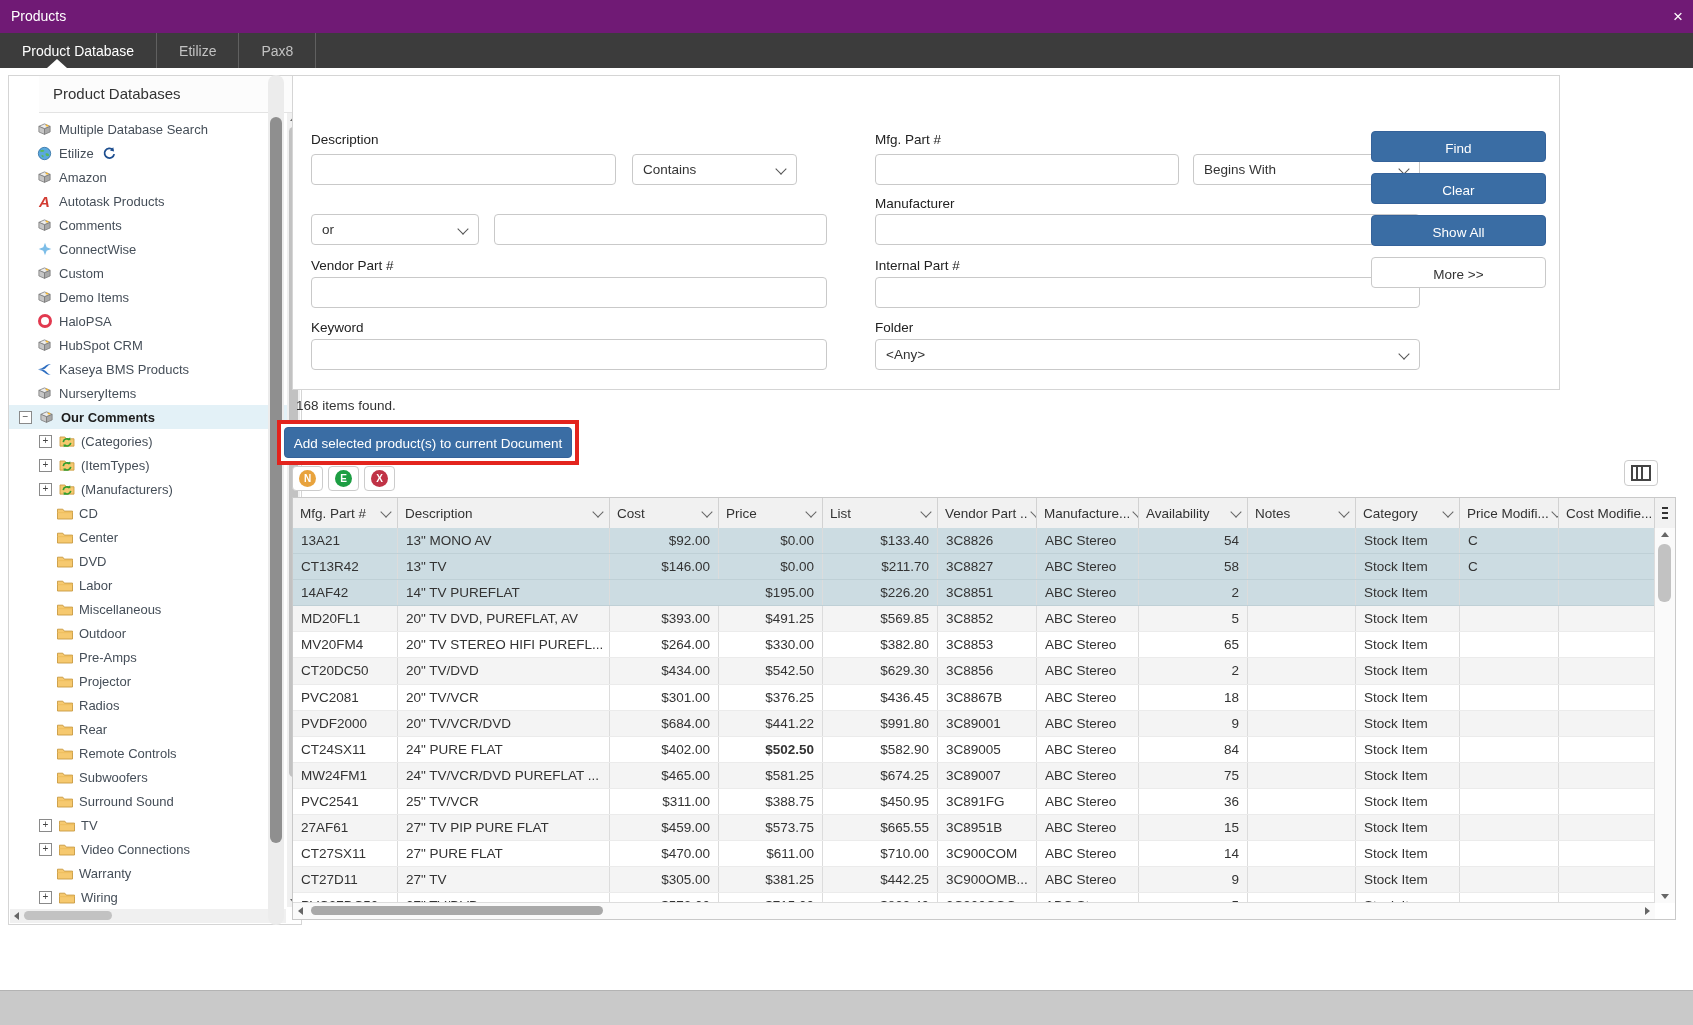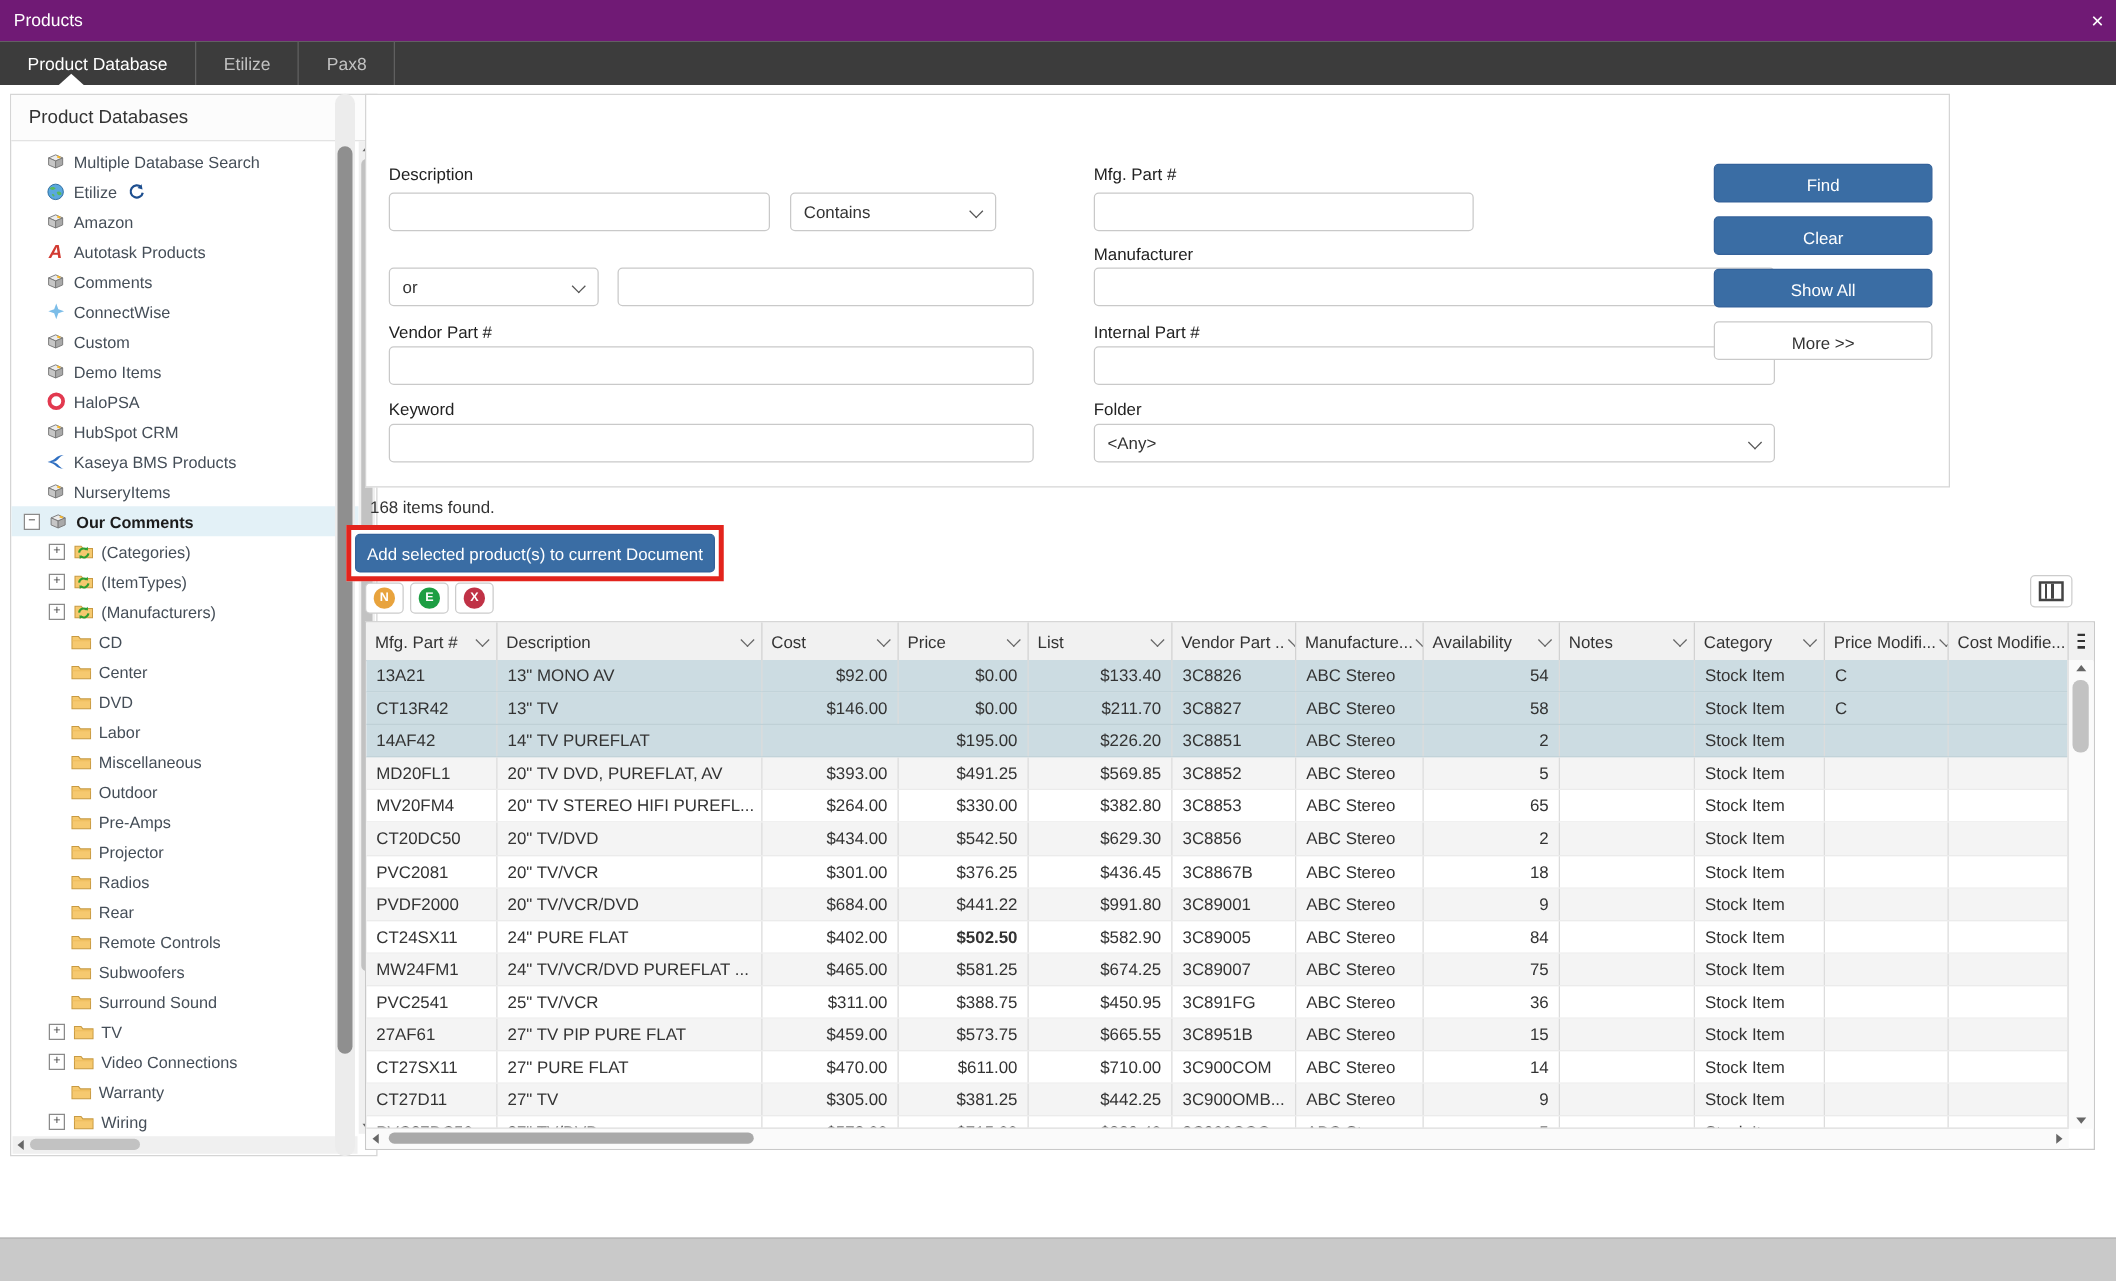--- a/index.html
+++ b/index.html
@@ -18,21 +18,21 @@
   #tab-caret{position:absolute;left:47px;bottom:0;width:0;height:0;
              border-left:10px solid transparent;border-right:10px solid transparent;
              border-bottom:9px solid #fff;}
 
   
   .panel{background:#fff;border:1px solid #d5d5d5;}
   .panel-header{height:36px;line-height:36px;border-bottom:1px solid #e3e3e3;
                 padding-left:14px;font-size:15px;color:#333;background:#fcfcfc;}
 
   
-  #sidebar{left:8px;top:75px;width:294px;height:850px;}
+  #sidebar{left:8px;top:75px;width:294px;height:850px;padding-left:30px;}
   #tree{position:absolute;left:0;top:37px;right:14px;bottom:16px;overflow:hidden;padding-top:4px;}
   .tree-row{display:flex;align-items:center;height:24px;gap:6px;padding-left:10px;
             font-size:13px;color:#454e58;white-space:nowrap;cursor:pointer;}
   .tree-row.lvl2{padding-left:30px;}
   .tree-row.sel{background:#e3f1f7;}
   .tree-row.bold .tlabel{font-weight:bold;color:#1c1c1c;}
   .exp,.exp-slot{width:11px;height:11px;flex:none;}
   .exp{border:1px solid #8a8a8a;background:#fff;font-size:10px;line-height:9px;
        text-align:center;color:#444;cursor:pointer;}
   .ticon{width:17px;flex:none;display:flex;justify-content:center;align-items:center;}
@@ -507,20 +507,21 @@
 </div>
 
 <div class="abs panel" id="search-panel">
 
   <span class="flabel" style="left:18px;top:56px;">Description</span>
   <input class="finput" style="left: 18px; top: 78px; width: 305px;">
   <div class="selectbox" style="left:339px;top:78px;width:165px;"><span>Contains</span></div>
 
   <span class="flabel" style="left:582px;top:56px;">Mfg. Part #</span>
   <input class="finput" style="left: 582px; top: 78px; width: 304px;">
+  <div class="selectbox" style="left:900px;top:78px;width:227px;"><span>Begins With</span></div>
 
   <div class="selectbox" style="left:18px;top:138px;width:168px;"><span>or</span></div>
   <input class="finput" style="left: 201px; top: 138px; width: 333px;">
 
   <span class="flabel" style="left:582px;top:120px;">Manufacturer</span>
   <input class="finput" style="left: 582px; top: 138px; width: 545px;">
 
   <span class="flabel" style="left:18px;top:182px;">Vendor Part #</span>
   <input class="finput" style="left: 18px; top: 201px; width: 516px;">
 

